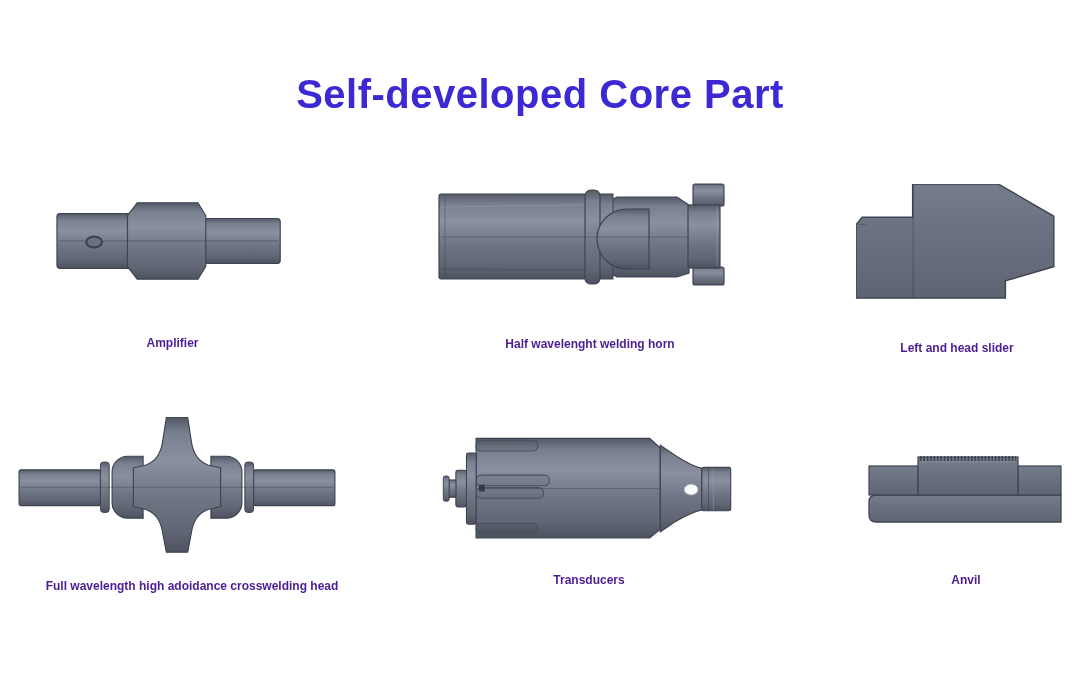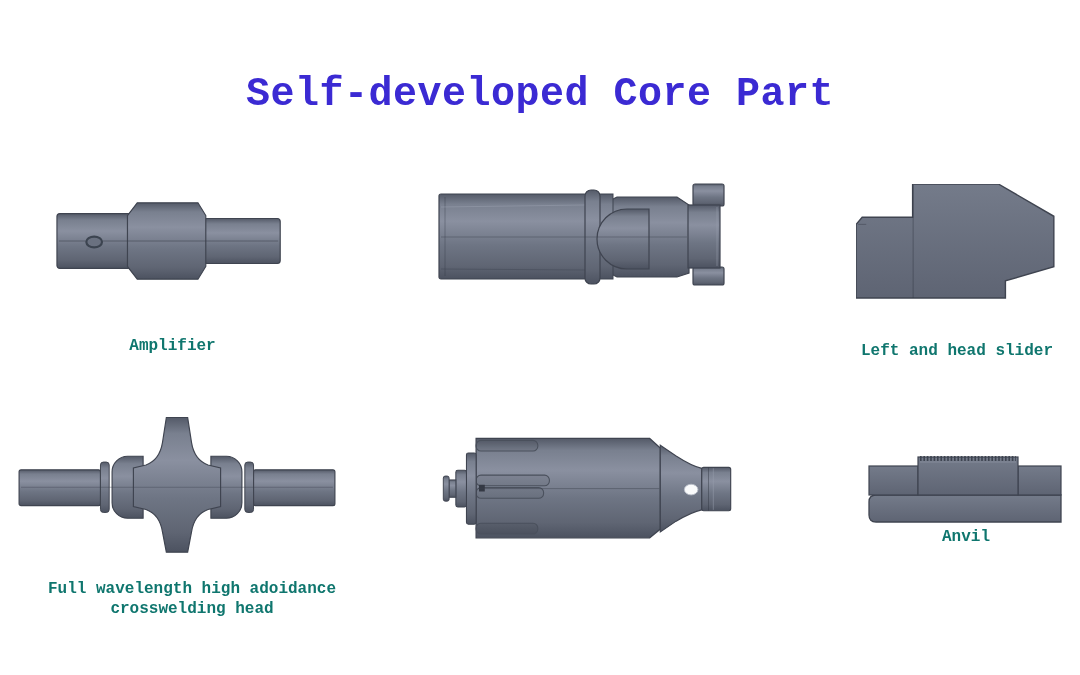--- a/index.html
+++ b/index.html
@@ -1,48 +1,48 @@
 <!DOCTYPE html>
 <html><head>
 <meta charset="utf-8">
 <style>
   html,body{margin:0;padding:0;}
   #page{
     position:relative;
     width:1080px;height:675px;
     background:#ffffff;
     overflow:hidden;
-    font-family:Liberation Mono, monospace;
+    font-family:Liberation Sans, sans-serif;
     border-radius:19px;
   }
   .page-title{
     position:absolute;
     left:0;right:0;top:72px;
     text-align:center;
     font-size:40px;
     font-weight:700;
     letter-spacing:0.5px;
     color:#3B2AD3;
   }
   .part{position:absolute;}
   .part svg{display:block;}
   .caption{
     width:100%;
     text-align:center;
-    font-size:16px;
+    font-size:12px;
     font-weight:700;
     line-height:1.25;
-    color:#0f766e;
+    color:#4c1d95;
   }
   .cap-amplifier{margin-top:46px;}
   .cap-horn{margin-top:42px;}
   .cap-slider{margin-top:41px;}
   .cap-cross{margin-top:22px;}
   .cap-transducers{margin-top:14px;}
-  .cap-anvil{}
+  .cap-anvil{margin-top:46px;}
 </style>
 </head>
 <body>
 
 <div id="page">
 
   <svg width="0" height="0" style="position:absolute" aria-hidden="true">
     <defs>
       <linearGradient id="gradCyl" x1="0" y1="0" x2="0" y2="1">
         <stop offset="0" stop-color="#545A68"></stop>
@@ -81,20 +81,21 @@
       <polygon points="168,26 180,20 240,20 252,28 252,96 240,100 180,100 168,94" fill="url(#gradCyl)" stroke="#3F4450" stroke-width="1.2"></polygon>
       <rect x="162" y="17" width="14" height="85" fill="url(#gradCyl)" stroke="#3F4450" stroke-width="1"></rect>
       <rect x="148" y="13" width="15" height="94" rx="6" fill="url(#gradCyl)" stroke="#3F4450" stroke-width="1.2"></rect>
       <path d="M 212,32 L 190,32 A 30,30 0 0 0 190,92 L 212,92 Z" fill="url(#gradCyl)" stroke="#3F4450" stroke-width="1.2"></path>
       <rect x="256" y="7" width="31" height="22" rx="2" fill="url(#gradCyl)" stroke="#3F4450" stroke-width="1.2"></rect>
       <rect x="256" y="90" width="31" height="18" rx="2" fill="url(#gradCyl)" stroke="#3F4450" stroke-width="1.2"></rect>
       <rect x="251" y="28" width="32" height="63" fill="url(#gradCyl)" stroke="#3F4450" stroke-width="1.2"></rect>
       <line x1="280" y1="30" x2="280" y2="89" stroke="#9AA0AF" stroke-width="1" opacity="0.5"></line>
       <line x1="4" y1="60" x2="250" y2="60" stroke="#3A3F4B" stroke-width="1" opacity="0.4"></line>
     </svg>
+    <div class="caption cap-horn">Half wavelenght welding horn</div>
   </div>
 
   <div class="part" style="left:856px;top:184px;width:202px;">
     <svg viewBox="0 0 200 115" width="202" height="116">
       <polygon points="0,113 0,40 6,33 56,33 56,0 141,0 196,32 196,82 148,96 148,113" fill="url(#gradFlat)" stroke="#3F4450" stroke-width="1.4"></polygon>
       <line x1="56.5" y1="1" x2="56.5" y2="113" stroke="#2F3440" stroke-width="1" opacity="0.45"></line>
       <line x1="2" y1="40" x2="10" y2="40" stroke="#2F3440" stroke-width="1" opacity="0.4"></line>
     </svg>
     <div class="caption cap-slider">Left and head slider</div>
   </div>
@@ -125,20 +126,21 @@
       <rect x="12" y="58" width="7" height="18" fill="url(#gradCyl)" stroke="#3F4450" stroke-width="1"></rect>
       <rect x="6" y="54" width="6" height="26" rx="2" fill="url(#gradCyl)" stroke="#3F4450" stroke-width="1"></rect>
       <rect x="43" y="63" width="6" height="7" fill="#343944"></rect>
       <path d="M 231,22 L 247,33 Q 264,44 274,46 L 274,89 Q 264,91 247,101 L 231,112 Z" fill="url(#gradCyl)" stroke="#3F4450" stroke-width="1.2"></path>
       <rect x="274" y="45" width="30" height="45" rx="2" fill="url(#gradCyl)" stroke="#3F4450" stroke-width="1.2"></rect>
       <line x1="281" y1="45" x2="281" y2="90" stroke="#2F3440" stroke-width="1" opacity="0.45"></line>
       <line x1="286" y1="46" x2="286" y2="89" stroke="#9AA0AF" stroke-width="1" opacity="0.5"></line>
       <ellipse cx="263" cy="68" rx="7" ry="5.5" fill="#FAFBFC" stroke="#B9BEC9" stroke-width="1"></ellipse>
       <line x1="42" y1="67" x2="230" y2="67" stroke="#3A3F4B" stroke-width="1" opacity="0.45"></line>
     </svg>
+    <div class="caption cap-transducers">Transducers</div>
   </div>
 
   <div class="part" style="left:866px;top:452px;width:200px;">
     <svg viewBox="0 0 200 75" width="200" height="75">
       <path d="M 195,43 L 195,70 L 10,70 Q 3,70 3,63 L 3,50 Q 3,43 10,43 Z" fill="url(#gradFlat)" stroke="#3F4450" stroke-width="1.3"></path>
       <rect x="3" y="14" width="49" height="29" fill="url(#gradFlat)" stroke="#3F4450" stroke-width="1.2"></rect>
       <rect x="152" y="14" width="43" height="29" fill="url(#gradFlat)" stroke="#3F4450" stroke-width="1.2"></rect>
       <rect x="52" y="5" width="100" height="38" fill="url(#gradFlat)" stroke="#3F4450" stroke-width="1.2"></rect>
       <line x1="54" y1="6.5" x2="150" y2="6.5" stroke="#3E4450" stroke-width="5" stroke-dasharray="1.6 1.8"></line>
       <line x1="54" y1="10" x2="150" y2="10" stroke="#9AA0AF" stroke-width="1" opacity="0.5"></line>

